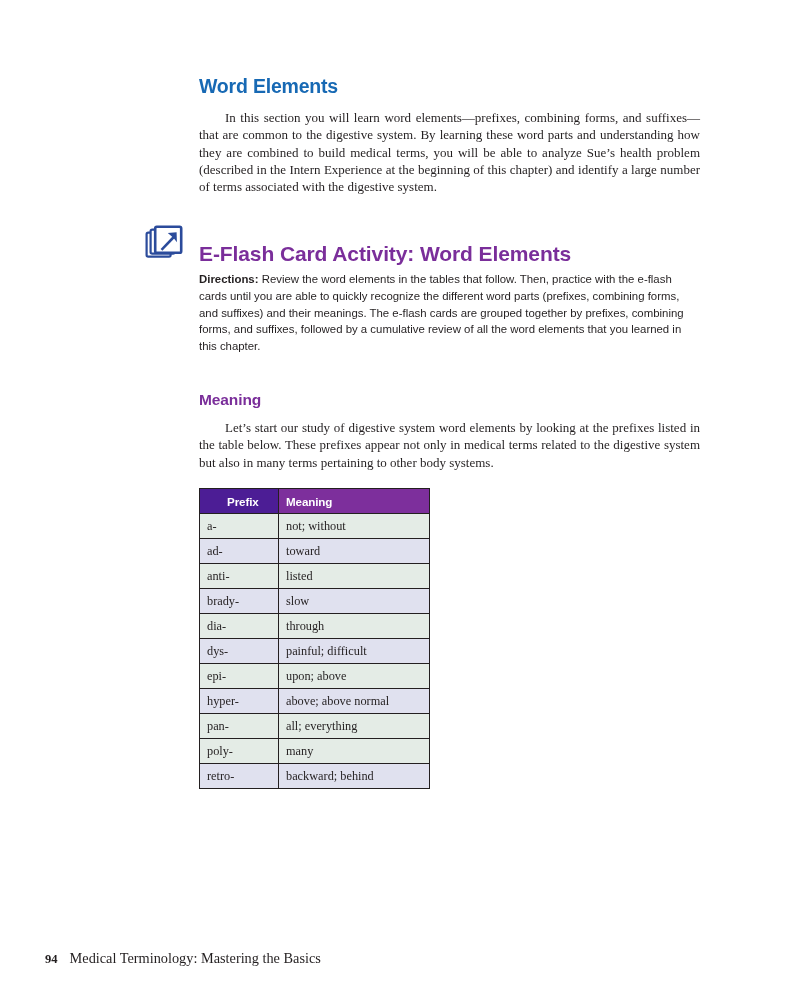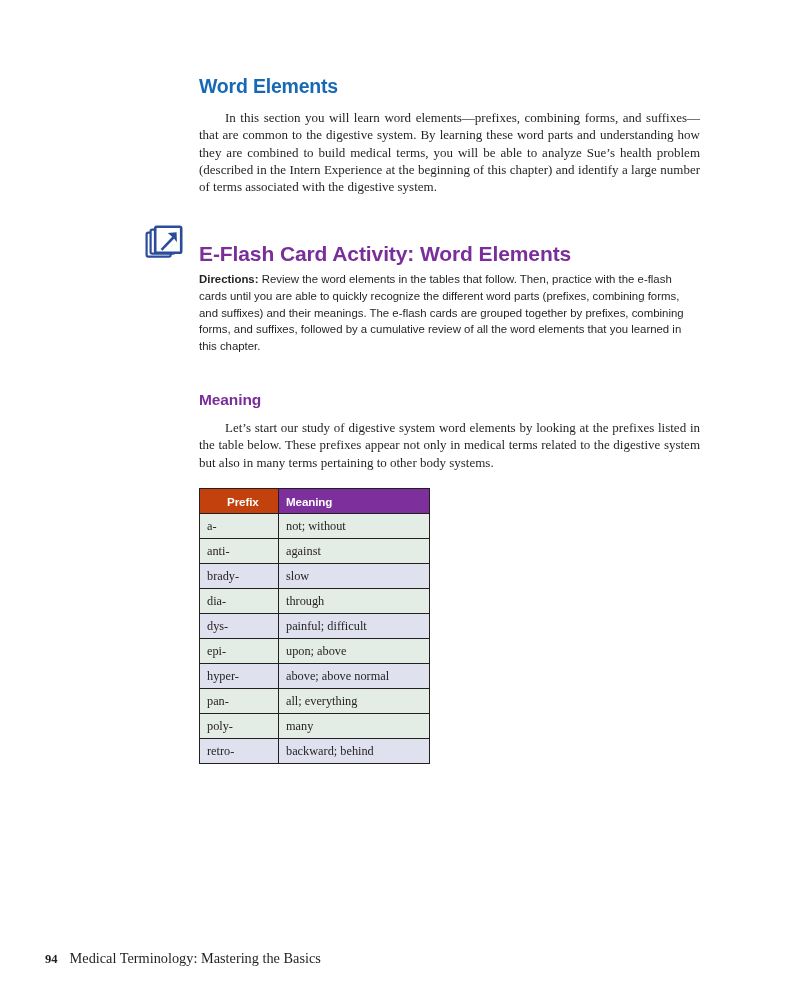--- a/index.html
+++ b/index.html
@@ -127,21 +127,21 @@
     height: 24px;
     font-family: "Liberation Sans", sans-serif;
     font-size: 11.6px;
     font-weight: bold;
     color: #ffffff;
     text-align: left;
     padding-left: 7px;
     letter-spacing: -0.1px;
     border-color: #231f20;
   }
-  .wtable thead th.th-prefix { background: #c2410c; padding-left: 27px; }
+  .wtable thead th.th-prefix { background: #4c1d95; padding-left: 27px; }
   .wtable thead th.th-meaning { background: #7d2f9c; }
 
   .wtable tbody td {
     height: 24px;
     font-size: 12.3px;
     color: #231f20;
     padding-left: 7px;
     text-align: left;
   }
   .wtable tbody tr.mint td { background: #e4ecE6; }
@@ -204,23 +204,27 @@
       <tr>
         <th class="th-prefix">Prefix</th>
         <th class="th-meaning">Meaning</th>
       </tr>
     </thead>
     <tbody>
       <tr class="mint">
         <td>a-</td>
         <td>not; without</td>
       </tr>
+      <tr class="lav">
+        <td>ad-</td>
+        <td>toward</td>
+      </tr>
       <tr class="mint">
         <td>anti-</td>
-        <td>against</td>
+        <td>listed</td>
       </tr>
       <tr class="lav">
         <td>brady-</td>
         <td>slow</td>
       </tr>
       <tr class="mint">
         <td>dia-</td>
         <td>through</td>
       </tr>
       <tr class="lav">

